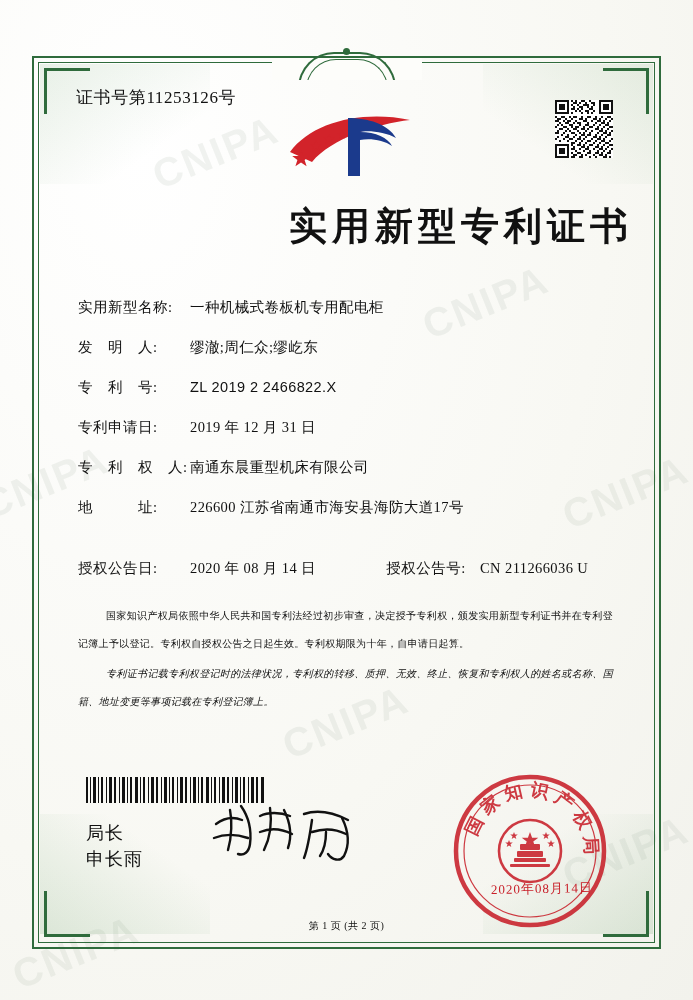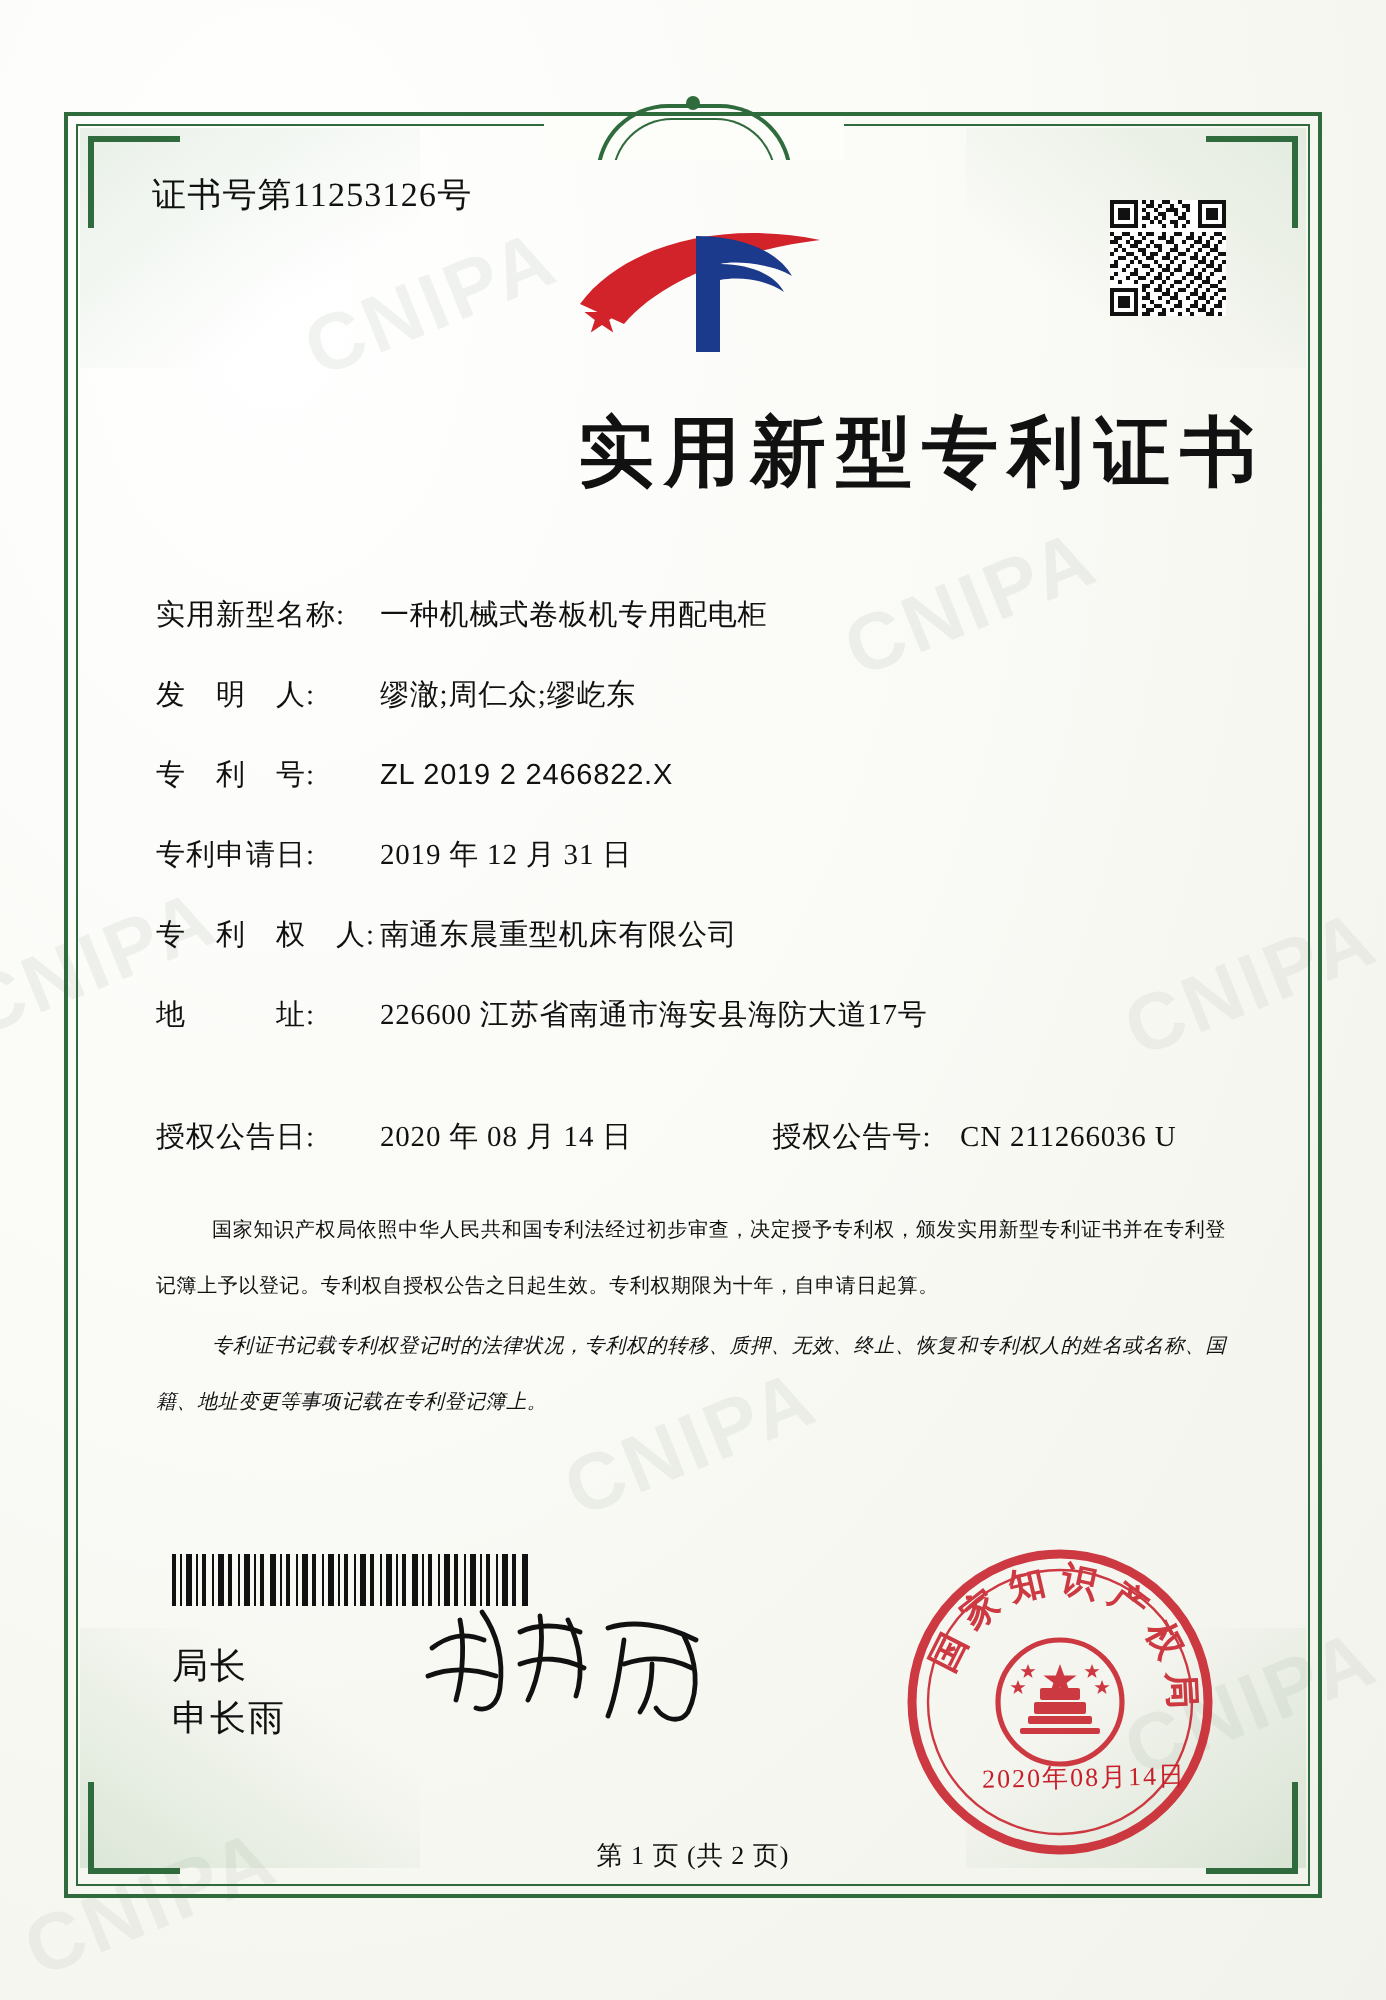--- a/index.html
+++ b/index.html
@@ -269,21 +269,21 @@
     letter-spacing: 1px;
     transform: rotate(-1deg);
     font-family: "Liberation Serif", serif;
   }
 
   .page-num {
     position: absolute;
     left: 0; right: 0;
     top: 919px;
     text-align: center;
-    font-size: 13px;
+    font-size: 10px;
     color: #111;
     letter-spacing: 0.5px;
   }
   .footnote {
     position: absolute;
     left: 0; right: 0;
     top: 968px;
     text-align: center;
     font-size: 12px;
     color: #111;

